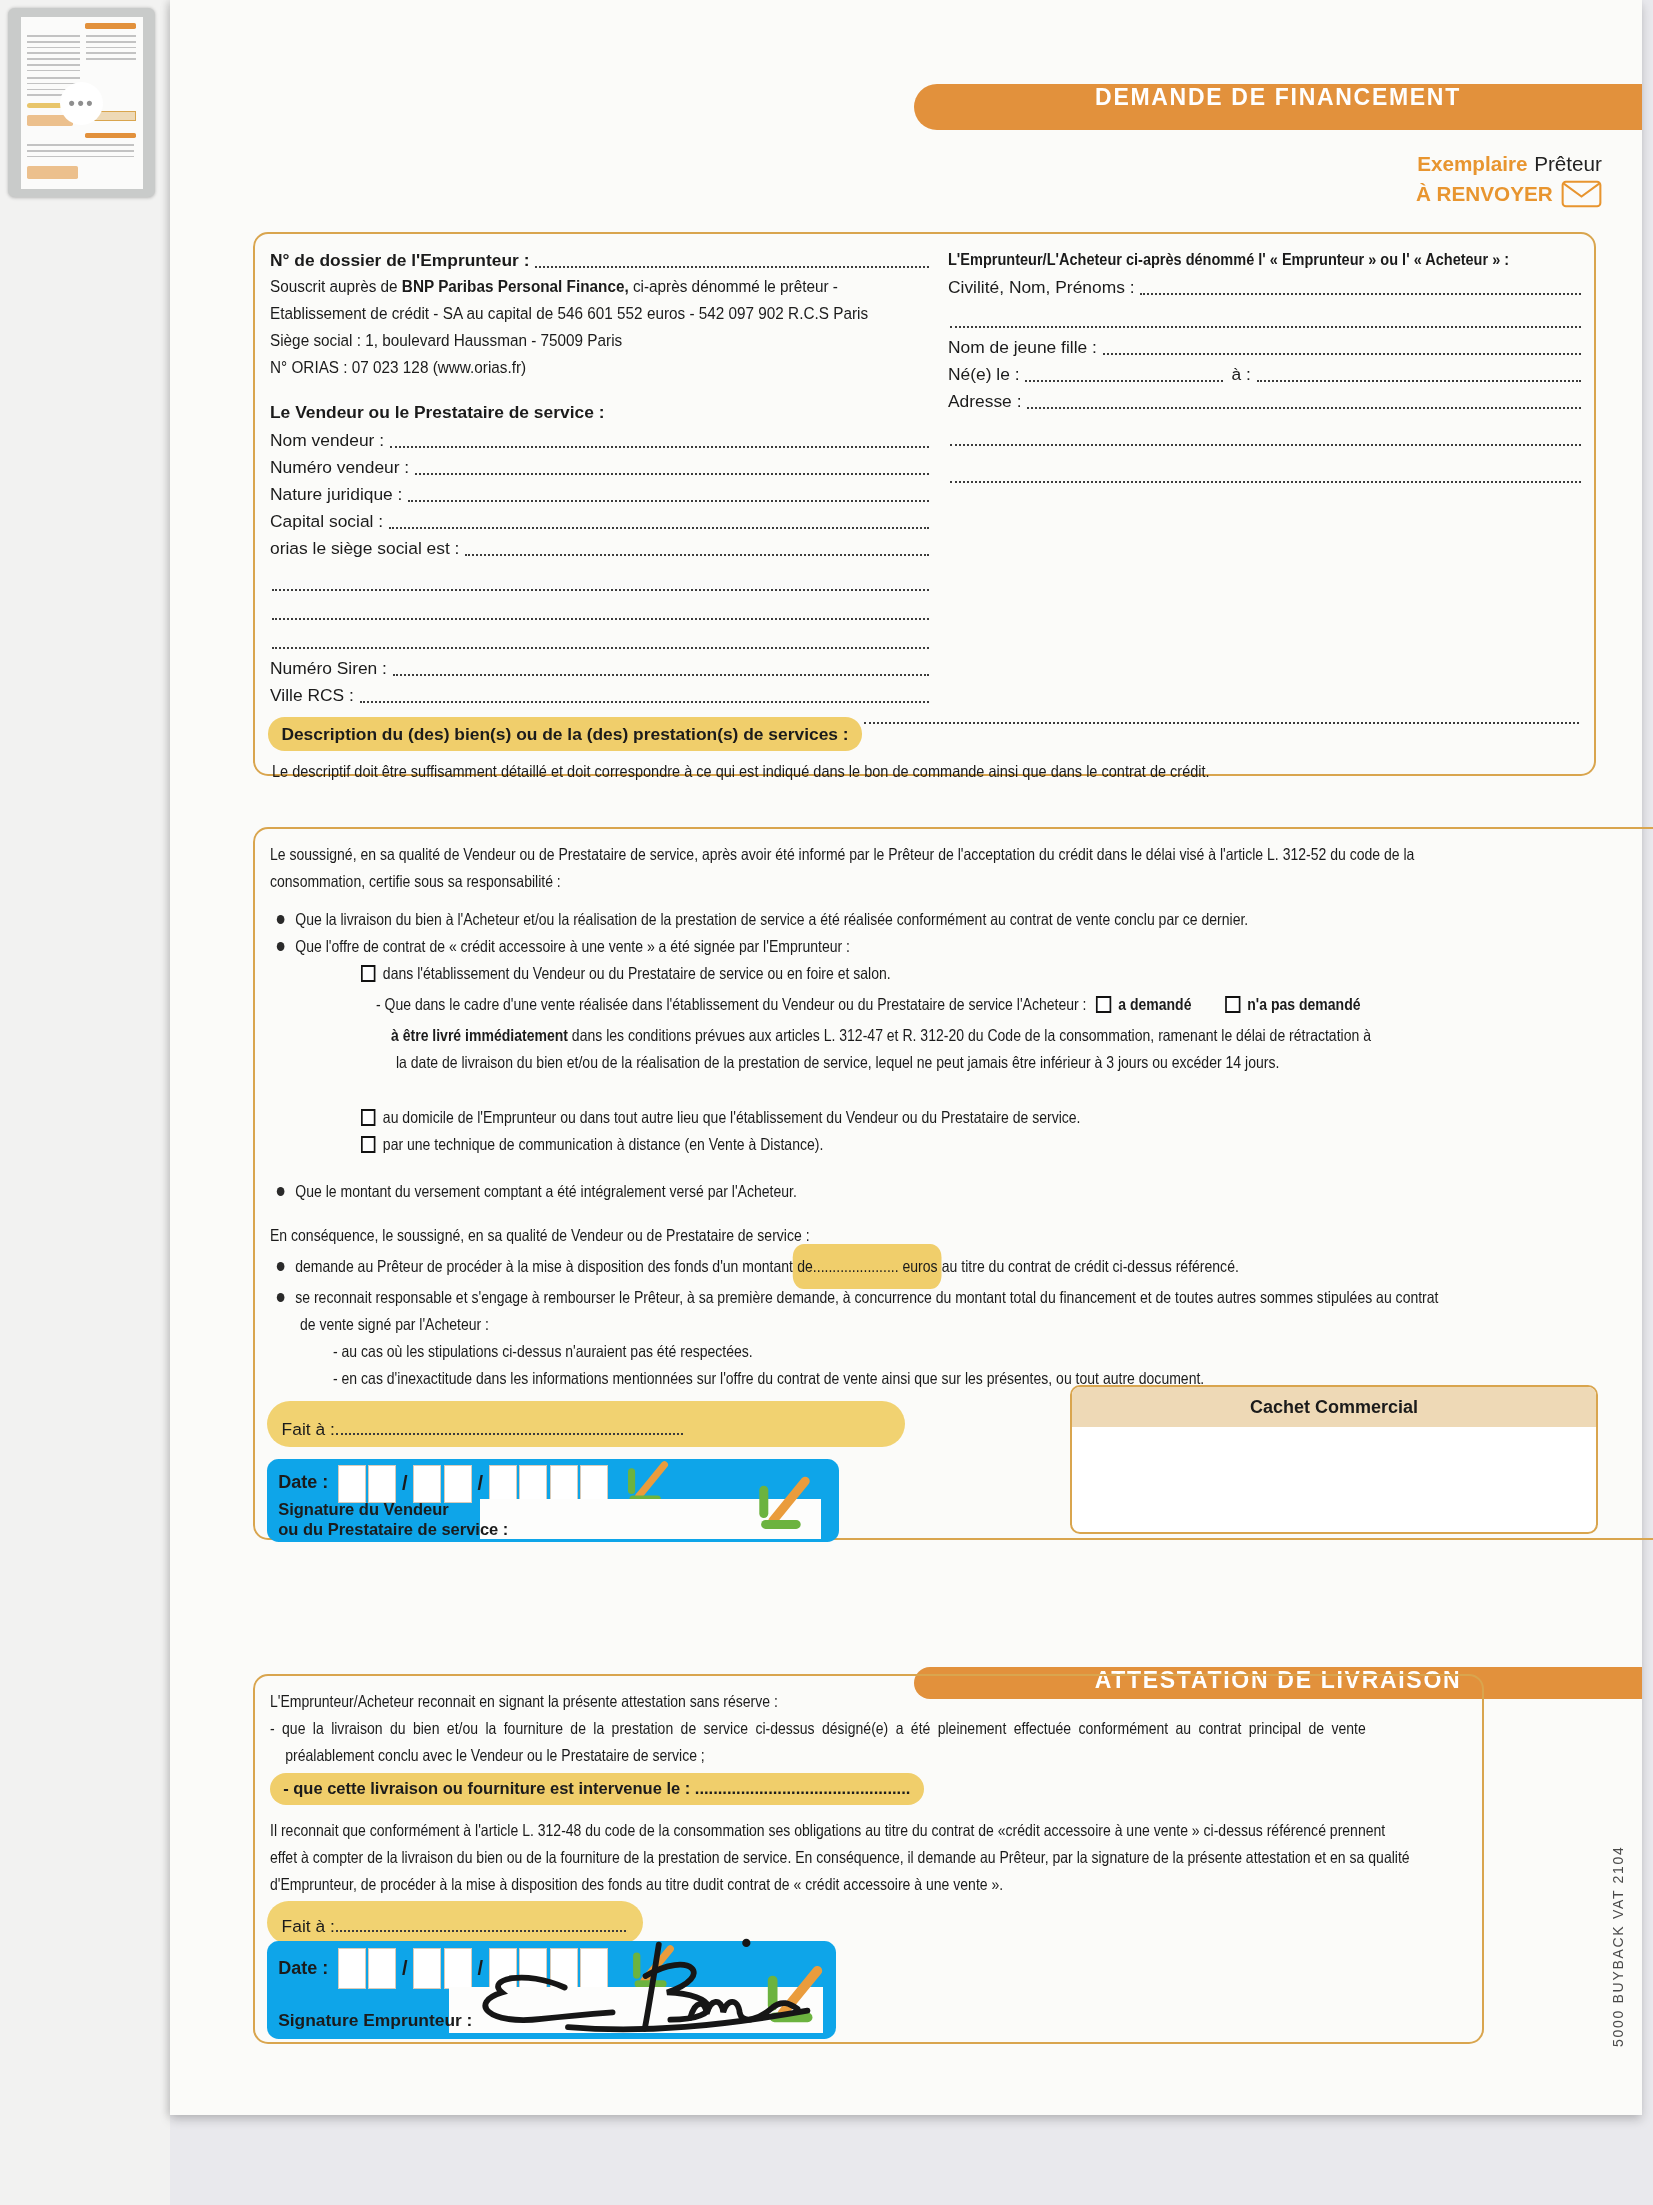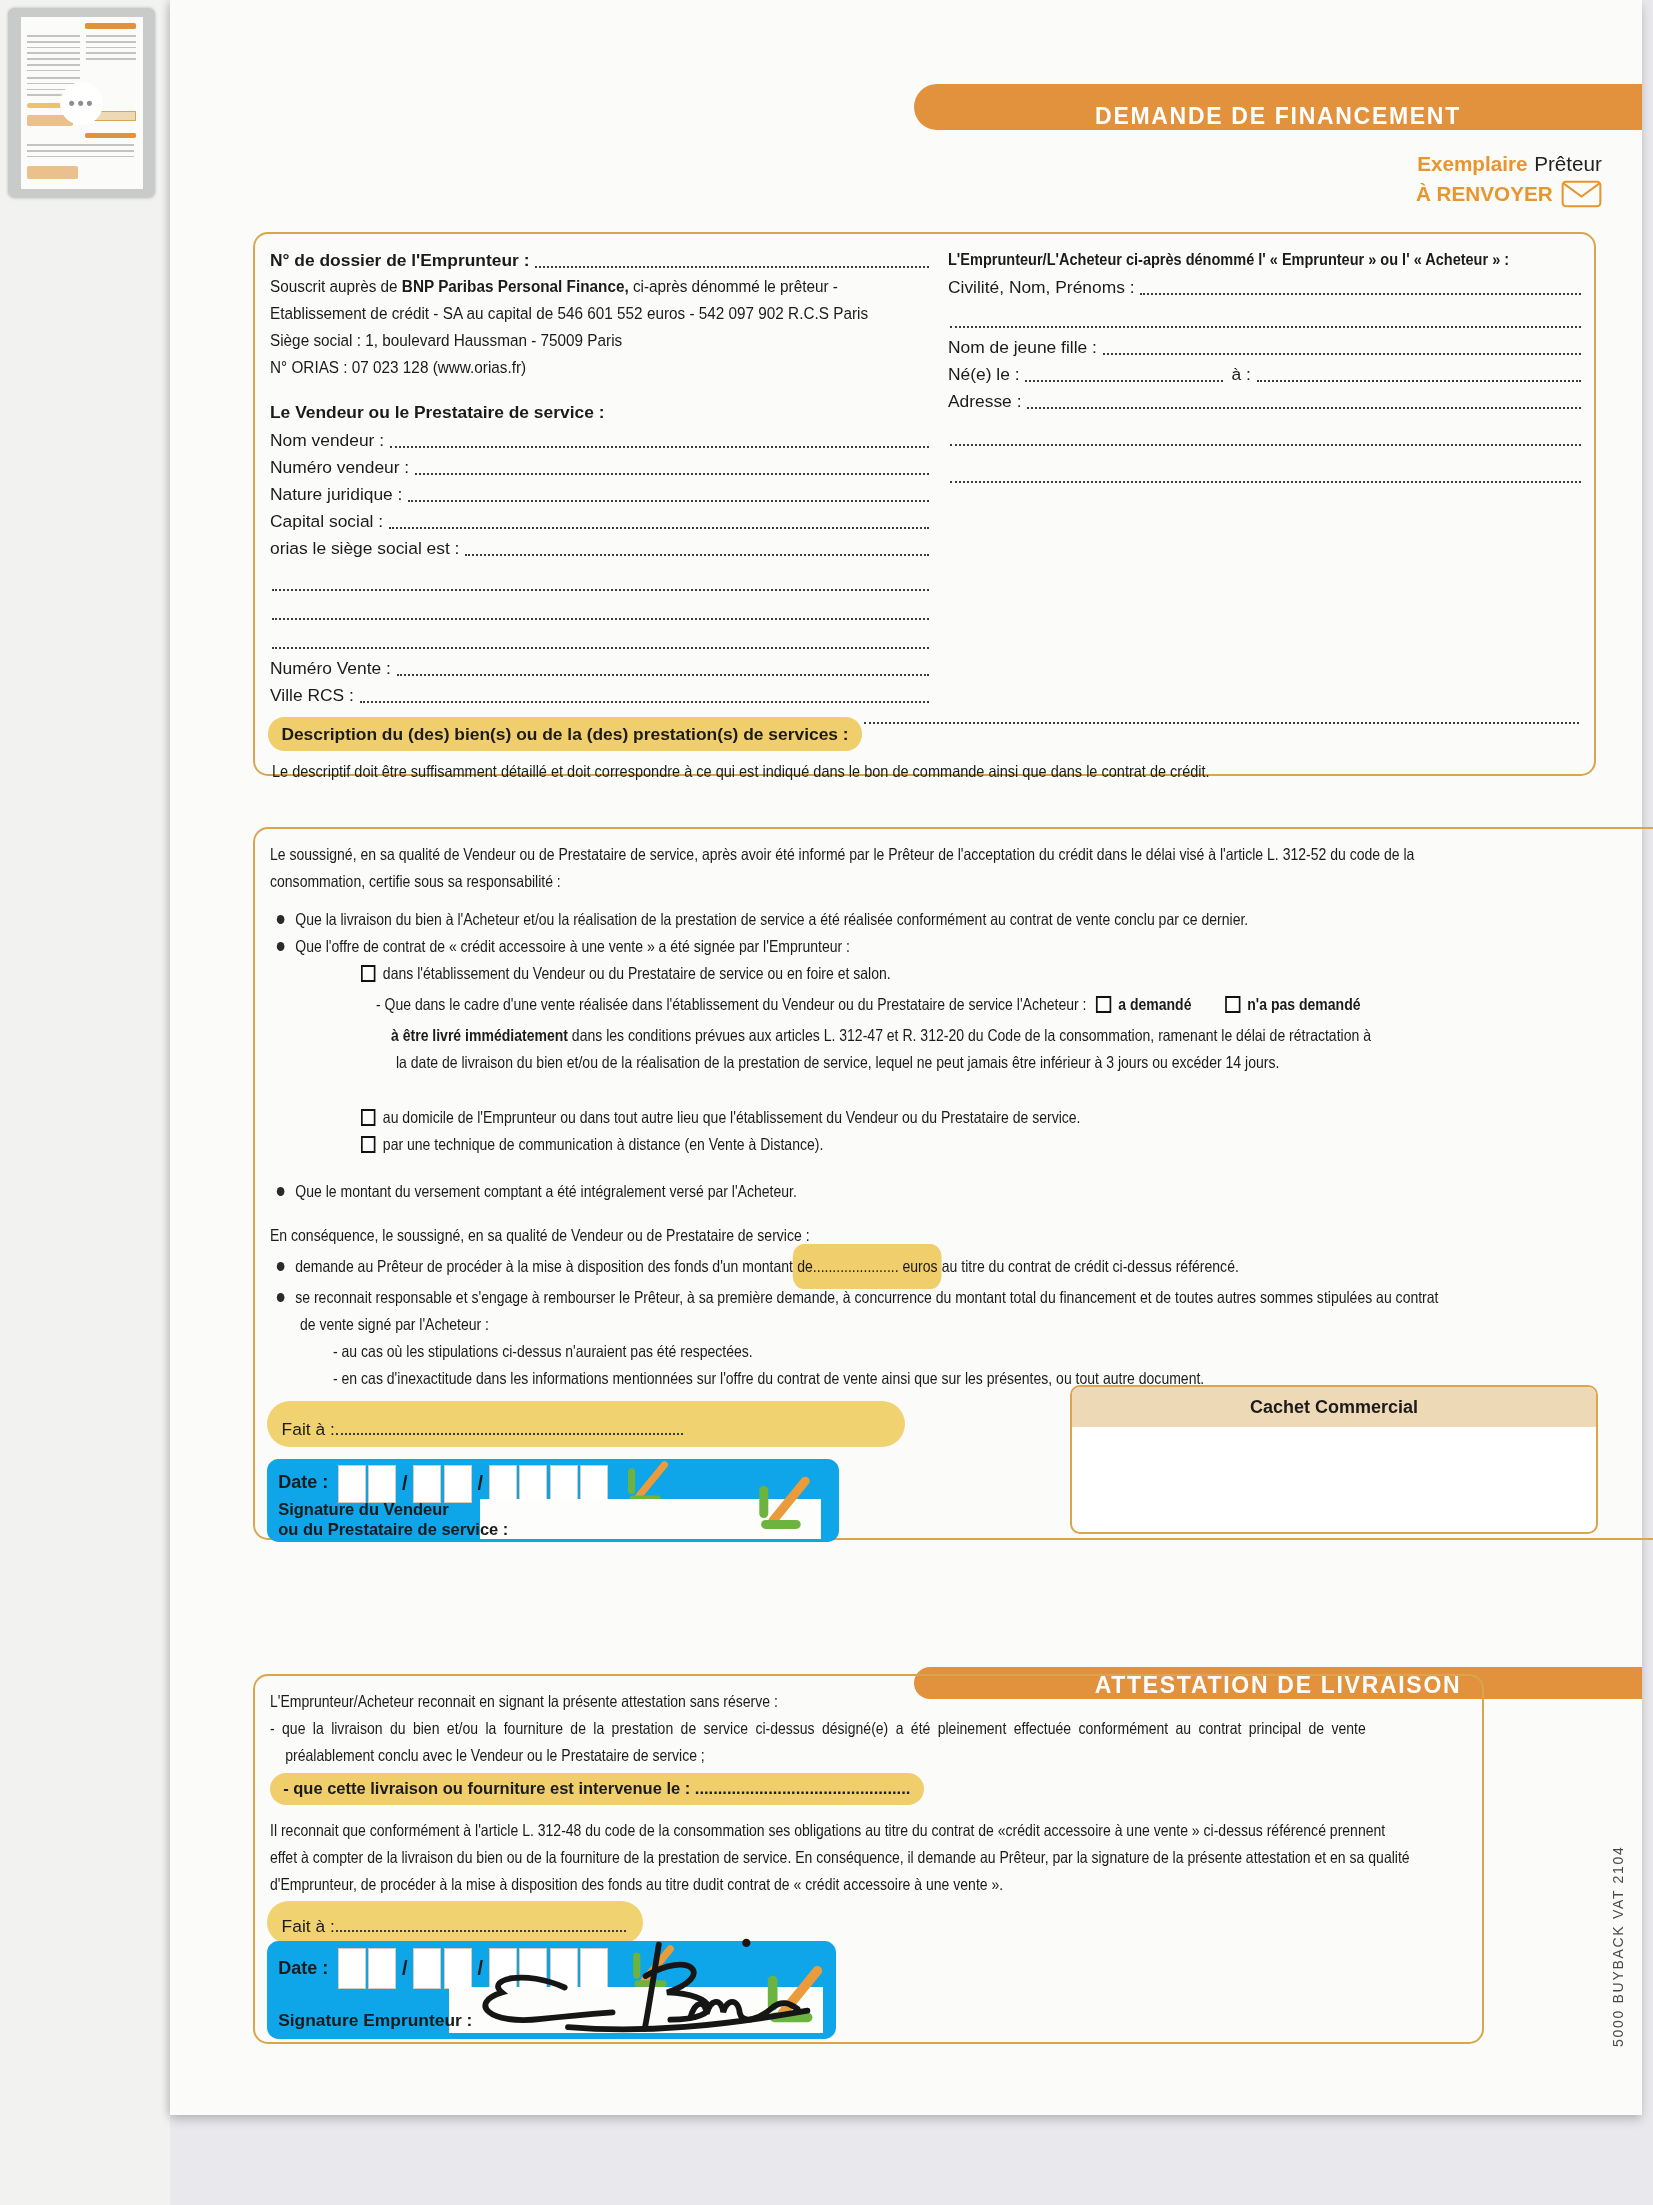--- a/index.html
+++ b/index.html
@@ -25,21 +25,21 @@
   .tbox2 { position:absolute; left:6.6px; top:149px; width:51px; height:13.2px; background:#ECC08D; border-radius:1.7px; }
   .thumb-more { position:absolute; left:52px; top:74px; width:43px; height:43px; background:#fff;
     border-radius:50%; display:flex; align-items:center; justify-content:center;
     color:#8f8f8f; font-size:18px; letter-spacing:2.5px; font-weight:bold; }
 
   .page { position:absolute; left:170px; top:0; width:1472px; height:2115px; background:#FBFBF9;
     box-shadow:-3.3px 0 7.4px rgba(0,0,0,.10), 0 5px 10px rgba(0,0,0,.18); }
 
   .banner { position:absolute; background:#E2913C; border-radius:25px 0 0 25px; color:#fff;
     font-weight:bold; font-size:23px; letter-spacing:1.7px;
-    display:flex; align-items:flex-end; justify-content:center; }
+    display:flex; align-items:flex-start; justify-content:center; }
   #banner1 { left:744px; top:84px; width:728px; height:46px; }
   #banner2 { left:744px; top:1667px; width:728px; height:32px; }
 
   .copy-row { position:absolute; right:40px; top:152px; font-size:20.7px; white-space:nowrap; }
   .copy-orange { color:#E8952F; font-weight:bold; }
   .copy-black { color:#222; margin-left:6.6px; }
   .renvoyer-row { position:absolute; right:40px; top:180px; display:flex; align-items:center; gap:8.3px;
     font-size:20.7px; font-weight:bold; color:#E8952F; }
 
   .formbox { position:absolute; border:2.1px solid #D9A54E; border-radius:15px; }
@@ -181,21 +181,21 @@
       <div class="dots-row">
           <span class="dots"></span>
         </div>
       <div class="dots-row">
           <span class="dots"></span>
         </div>
       <div class="dots-row">
           <span class="dots"></span>
         </div>
       <div class="frow">
-        <span class="lbl">Numéro Vente :</span>
+        <span class="lbl">Numéro Siren :</span>
           <span class="dots"></span>
       </div>
       <div class="frow">
         <span class="lbl">Ville RCS :</span>
           <span class="dots"></span>
       </div>
     </div>
 
     <div class="col col-right">
       <div class="tline b cond" style="font-size:16.5px">L'Emprunteur/L'Acheteur ci-après dénommé l' « Emprunteur » ou l' « Acheteur » :</div>

